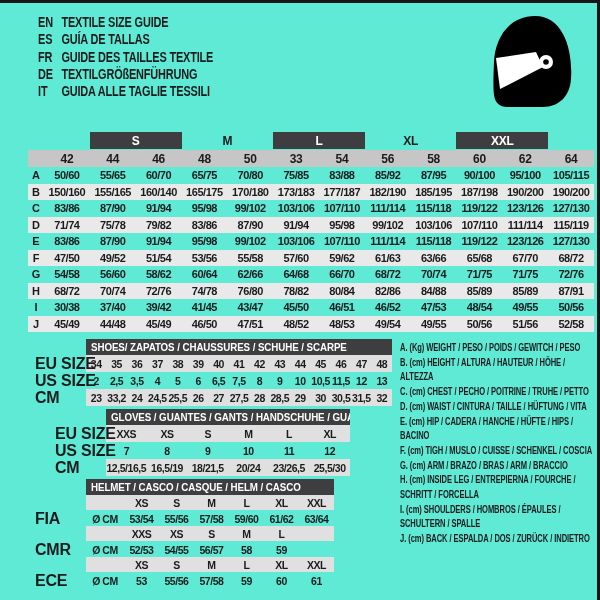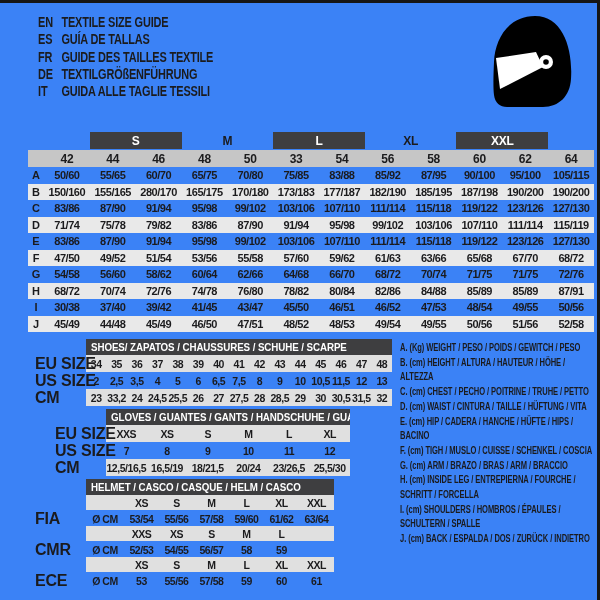--- a/index.html
+++ b/index.html
@@ -1,17 +1,17 @@
 <!DOCTYPE html>
 <html><head>
 <meta charset="utf-8">
 <style>
   html,body { margin:0; padding:0; background:#fff; }
   .page {
-    position:relative; width:600px; height:600px; background:#3b82f6;
+    position:relative; width:600px; height:600px; background:#5eead4;
     font-family:"Liberation Sans", sans-serif; color:#1b1b1d;
     border-top:3px solid #161616; border-right:3px solid #161616;
     box-sizing:border-box; overflow:hidden;
   }
   
   .langs { position:absolute; left:38px; top:11px; transform:scaleX(0.78); transform-origin:left top; }
   .lang-row { display:flex; font-weight:700; font-size:14px; line-height:17.3px; letter-spacing:-0.2px; white-space:nowrap; }
   .lang-code { width:30px; flex:0 0 30px; }
   
   .helmet-ico { position:absolute; left:487px; top:10px; }
@@ -125,21 +125,21 @@
         <div class="dcell">85/92</div>
         <div class="dcell">87/95</div>
         <div class="dcell">90/100</div>
         <div class="dcell">95/100</div>
         <div class="dcell">105/115</div>
       </div>
       <div class="mrow drow alt">
         <div class="dlabel">B</div>
         <div class="dcell">150/160</div>
         <div class="dcell">155/165</div>
-        <div class="dcell">280/170</div>
+        <div class="dcell">160/140</div>
         <div class="dcell">165/175</div>
         <div class="dcell">170/180</div>
         <div class="dcell">173/183</div>
         <div class="dcell">177/187</div>
         <div class="dcell">182/190</div>
         <div class="dcell">185/195</div>
         <div class="dcell">187/198</div>
         <div class="dcell">190/200</div>
         <div class="dcell">190/200</div>
       </div>

